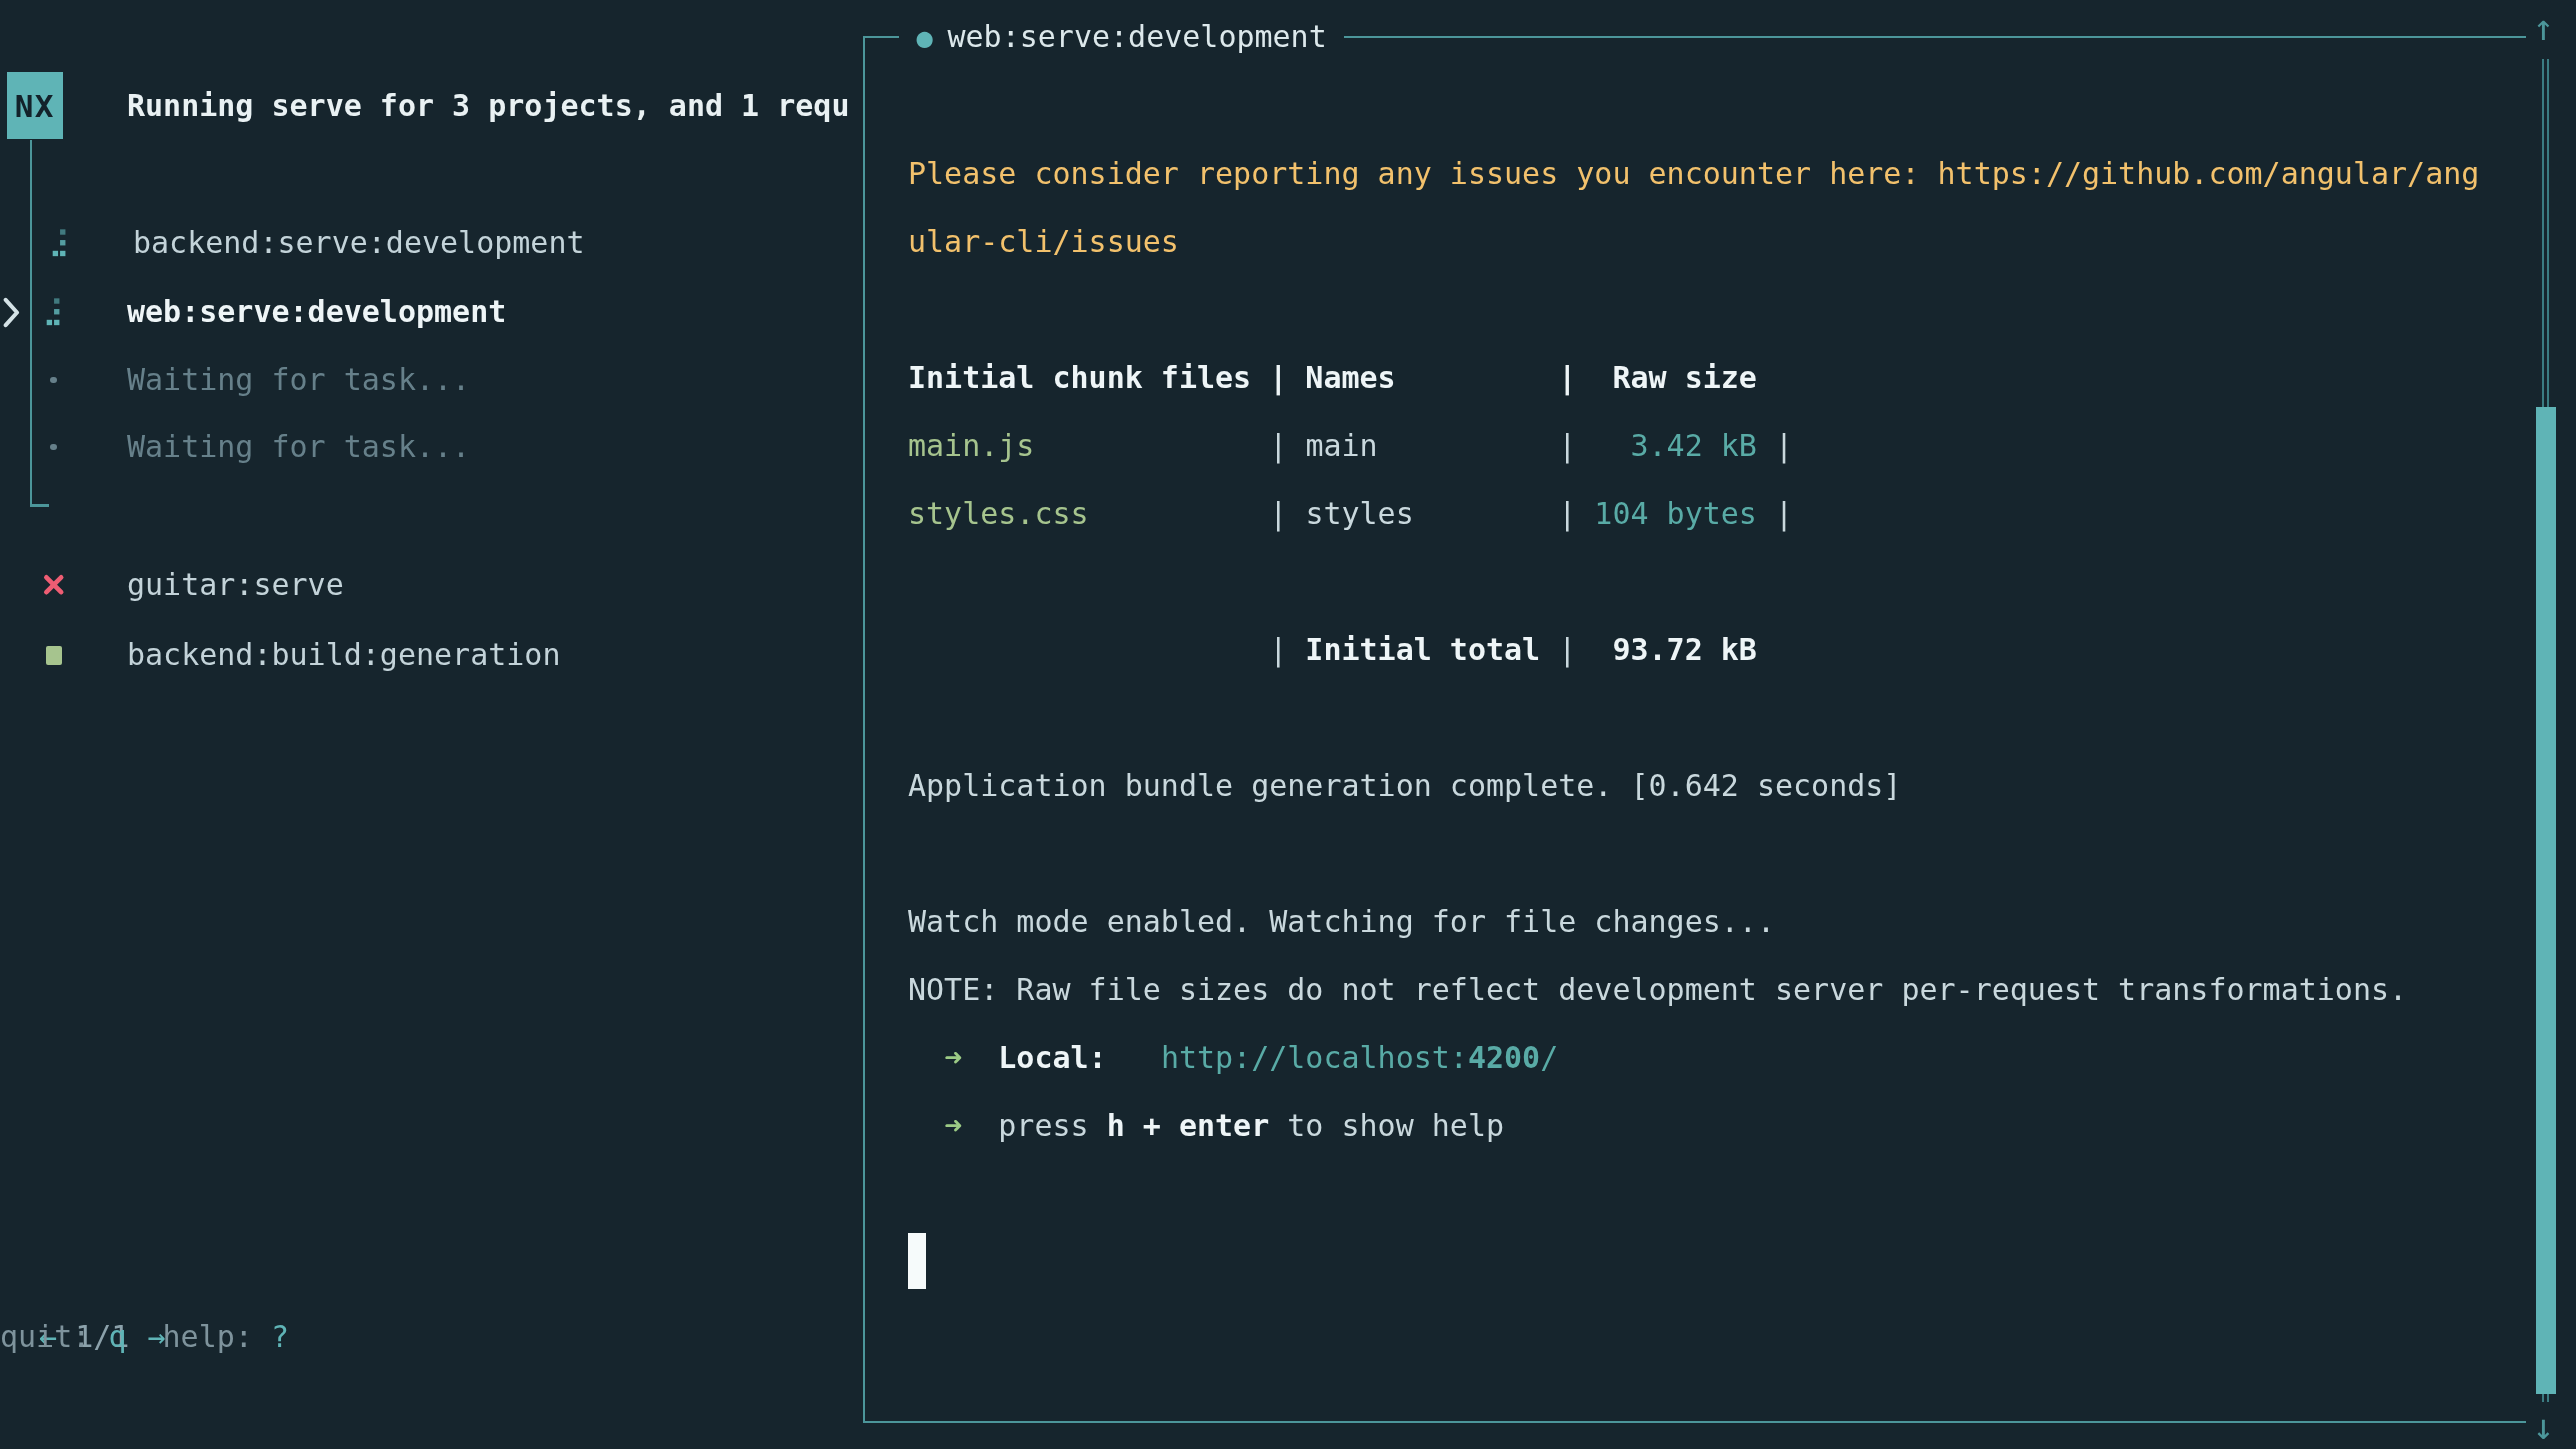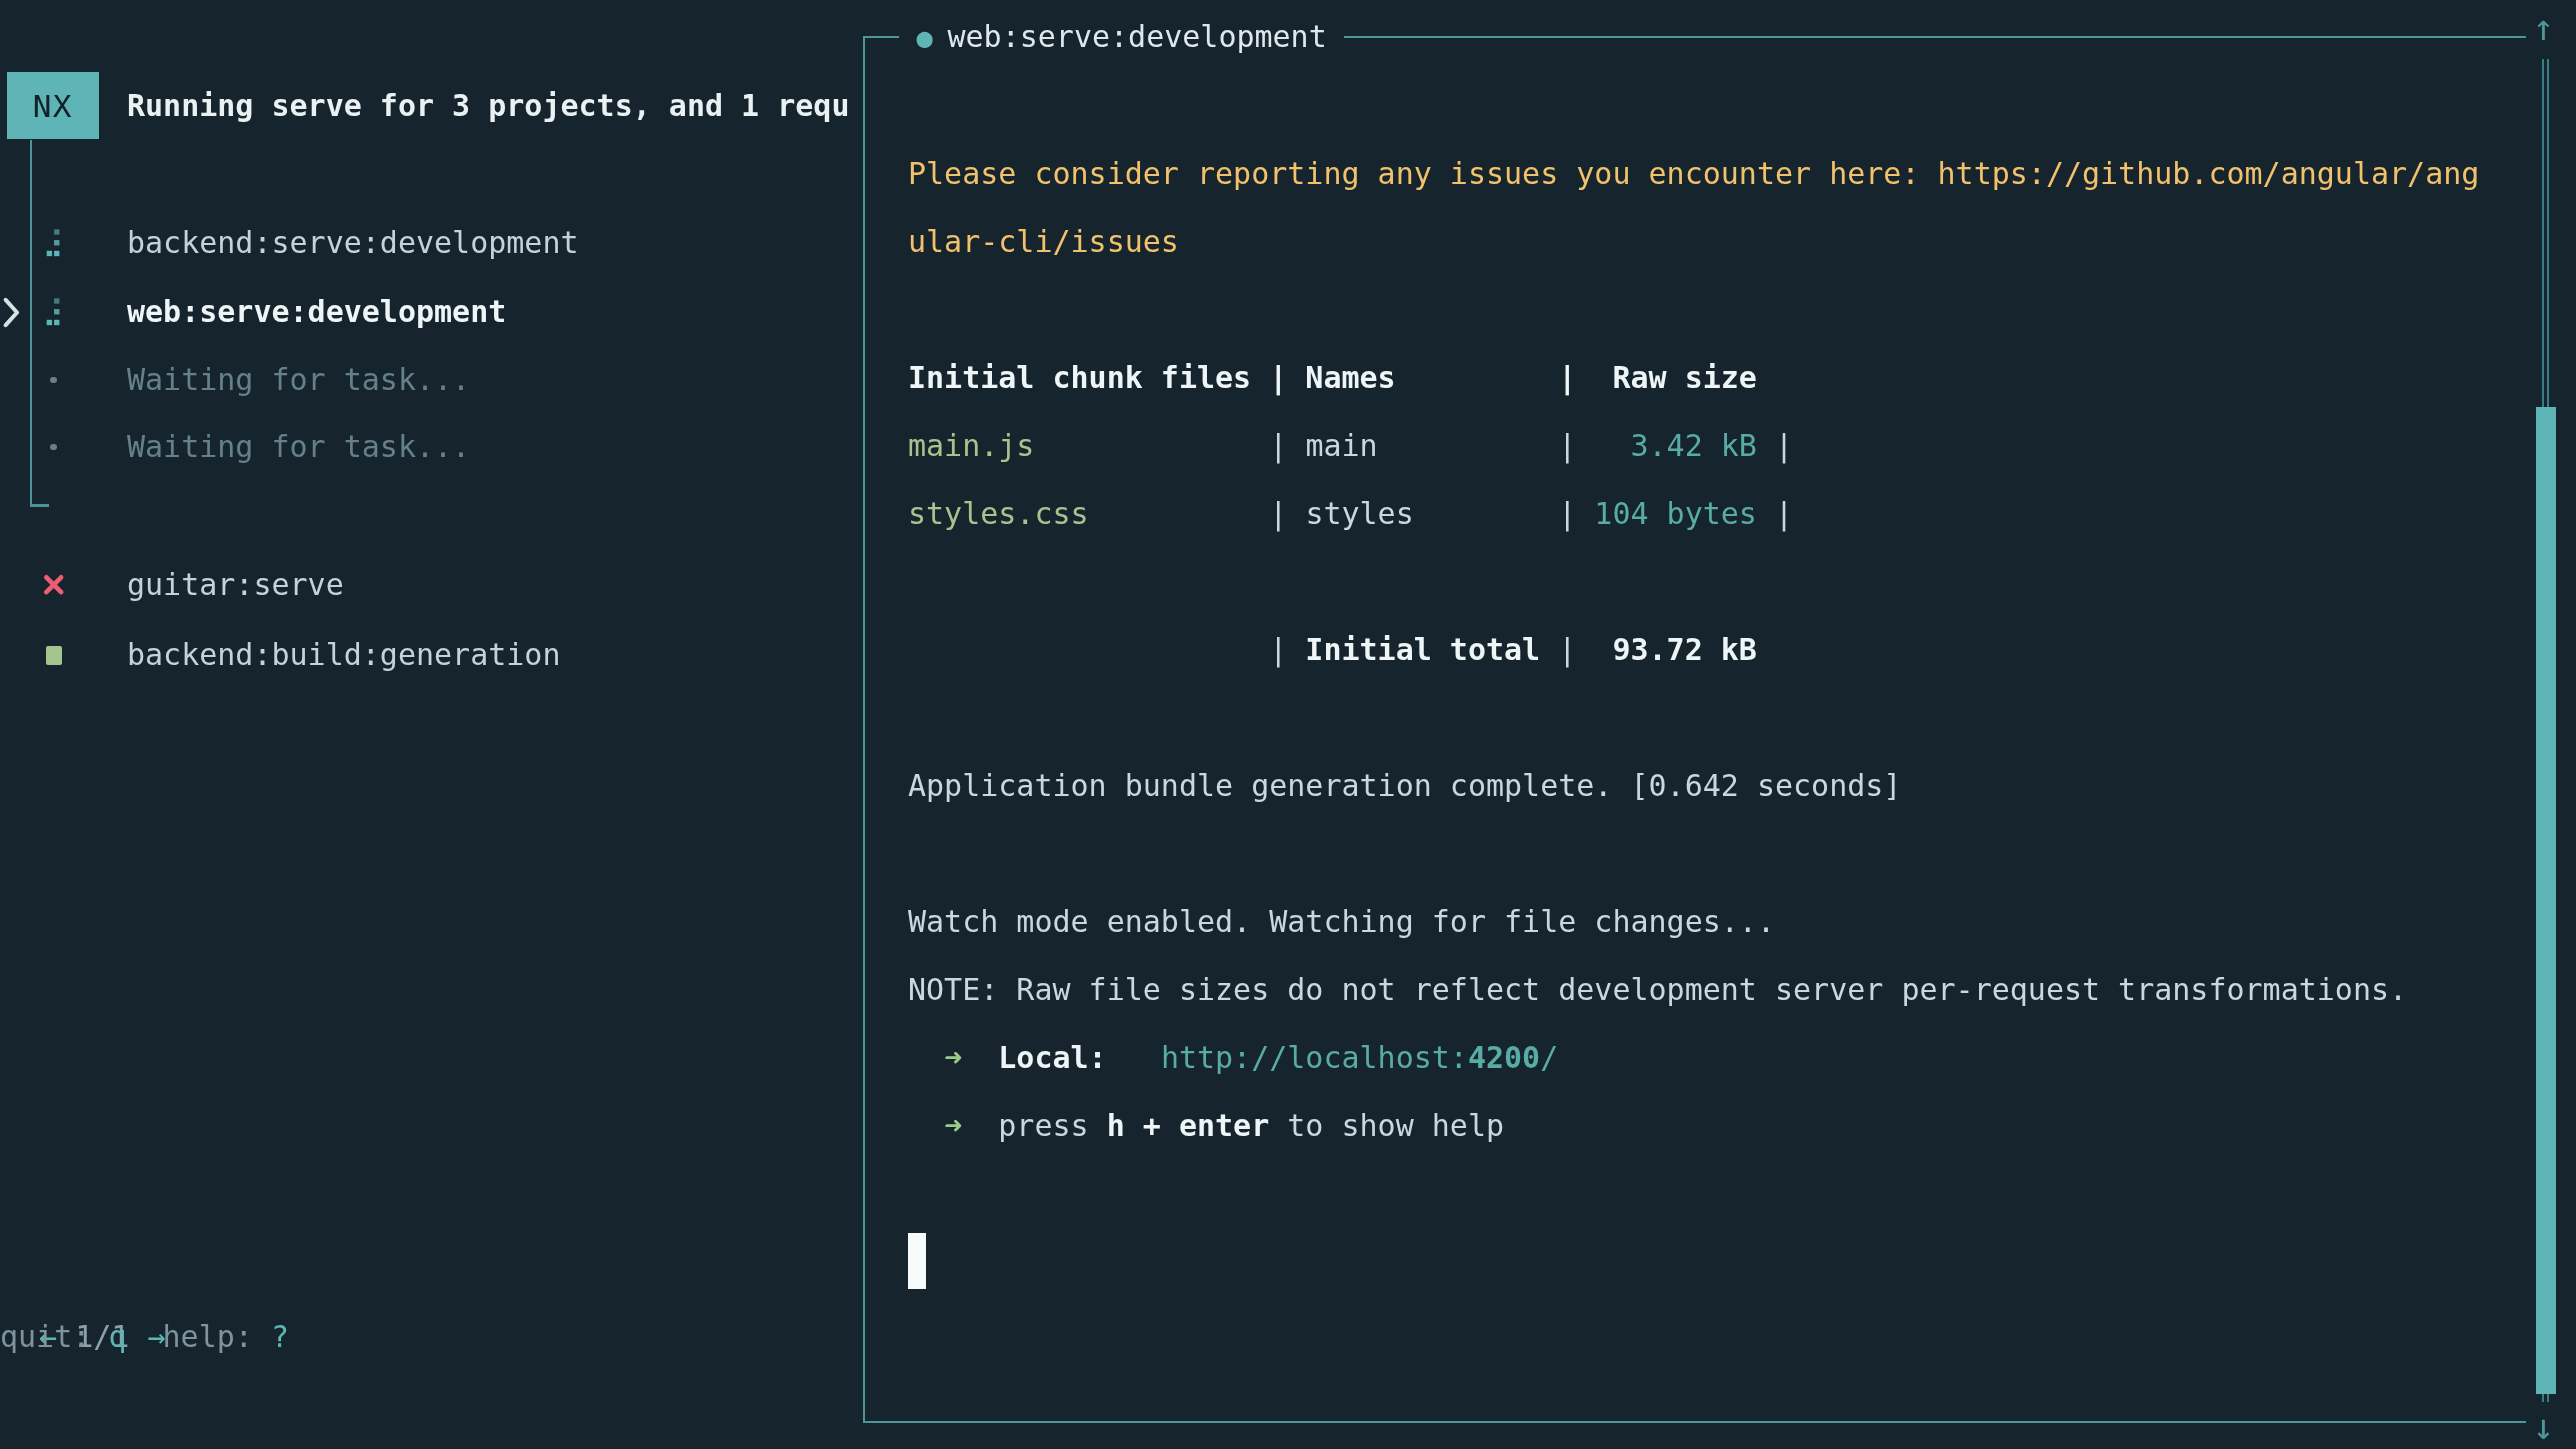--- a/index.html
+++ b/index.html
@@ -11,22 +11,22 @@
   html,body{margin:0;padding:0;}
   body{
     width:2576px;height:1449px;position:relative;overflow:hidden;
     background:var(--bg);
     font-family:"DejaVu Sans Mono","Liberation Mono",monospace;
     font-size:30px;color:var(--fg);
   }
   .abs{position:absolute;}
   
   .nx-badge{
-    left:6.7px;top:72px;width:92px;height:67px;
-    background:var(--accent);color:#13222a;font-weight:normal;font-size:31px;
+    left:6.7px;top:72px;width:56px;height:67px;
+    background:var(--accent);color:#13222a;font-weight:bold;font-size:31px;
     display:flex;align-items:center;justify-content:center;letter-spacing:1.3px;
   }
   .app-title{
     left:127px;top:72px;width:730px;height:67px;line-height:67px;
     font-weight:bold;color:#e9f1f3;white-space:nowrap;overflow:hidden;
   }
   .tree-line{left:29.5px;top:140px;width:2.7px;height:366px;background:var(--border);}
   .tree-corner{left:29.5px;top:504px;width:19px;height:2.7px;background:var(--border);}
   .task-row{left:0;width:859px;height:68px;cursor:default;}
   .task-caret{left:2.7px;top:19px;width:17.4px;height:31px;}
@@ -77,21 +77,21 @@
 </head>
 <body>
 
 <div class="abs nx-badge">NX</div>
 <div class="abs app-title">Running serve for 3 projects, and 1 requ</div>
 
 <div class="abs tree-line"></div>
 <div class="abs tree-corner"></div>
 
 <div id="task-list">
-    <div class="abs task-row" style="top: 209px;">
+    <div class="abs task-row" style="top: 209px; margin-left: 6px;">
       <span class="abs task-icon">
         <svg width="14.8" height="29.5" viewBox="0 0 22 44">
       <rect x="12" y="2" width="8" height="8" fill="#5fb4b6" opacity="0.6"></rect>
       <rect x="12" y="18" width="8" height="8" fill="#5fb4b6" opacity="0.85"></rect>
       <rect x="1" y="34" width="8" height="8" fill="#5fb4b6"></rect>
       <rect x="12" y="34" width="8" height="8" fill="#5fb4b6"></rect>
         </svg>
       </span>
       <span class="abs task-label label-normal">backend:serve:development</span>
     </div>

